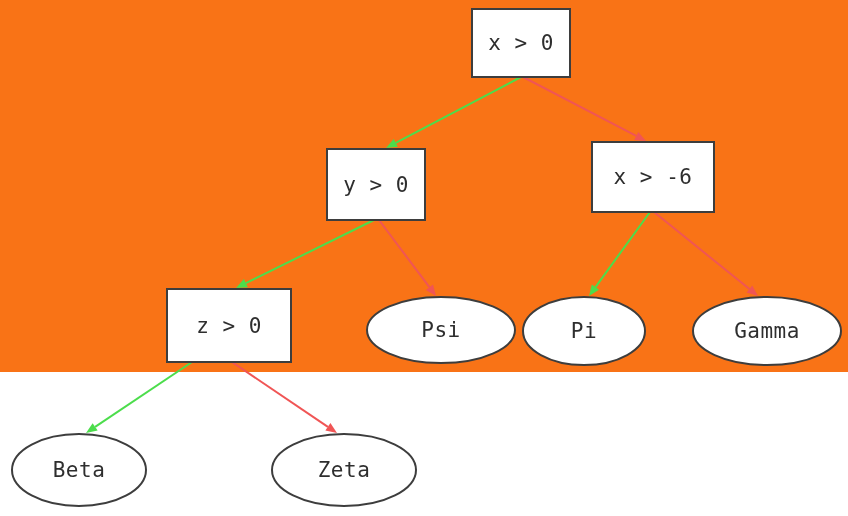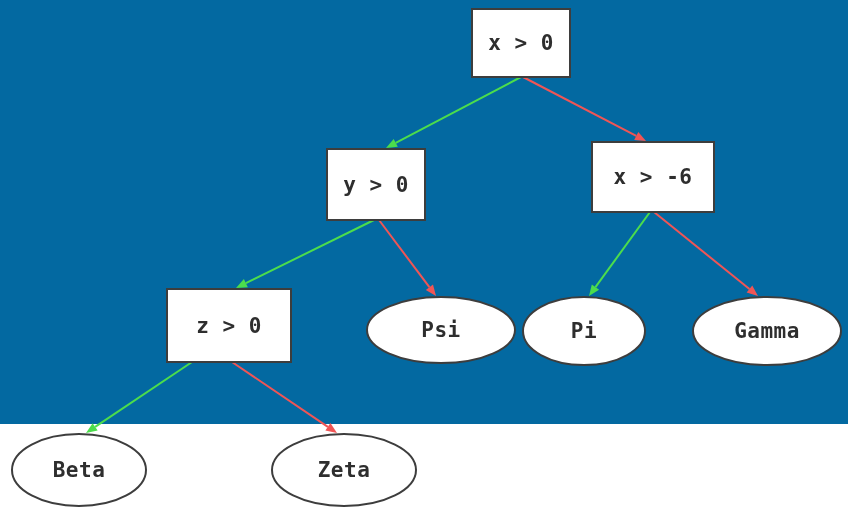--- a/index.html
+++ b/index.html
@@ -7,23 +7,22 @@
     padding: 0;
     background: #ffffff;
     width: 848px;
     height: 516px;
     overflow: hidden;
     font-family: "DejaVu Sans Mono", monospace;
   }
   .diagram-wrap {
     position: relative;
     width: 848px;
-    height: 424px;
-    background: #0369a1;
-    font-weight: bold;
+    height: 372px;
+    background: #f97316;
   }
   svg text {
     font-family: "DejaVu Sans Mono", monospace;
     font-size: 21px;
     letter-spacing: 0.5px;
   }
 </style>
 </head>
 <body>
 

